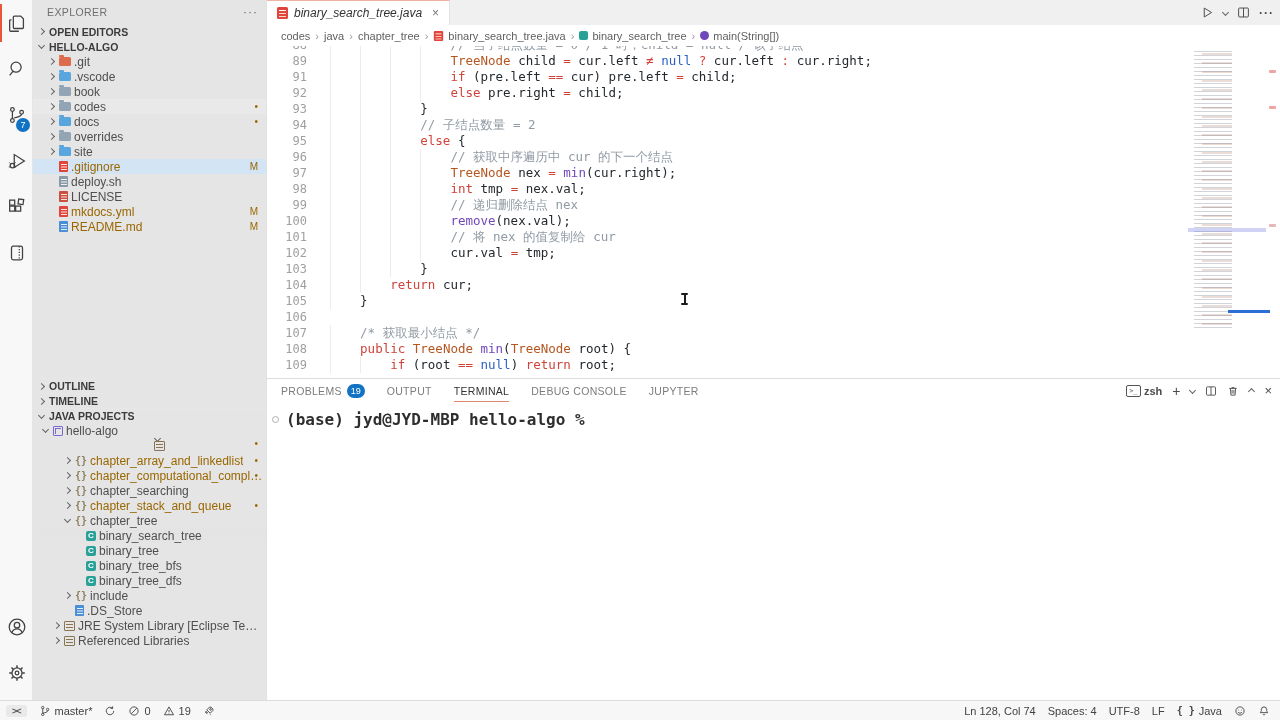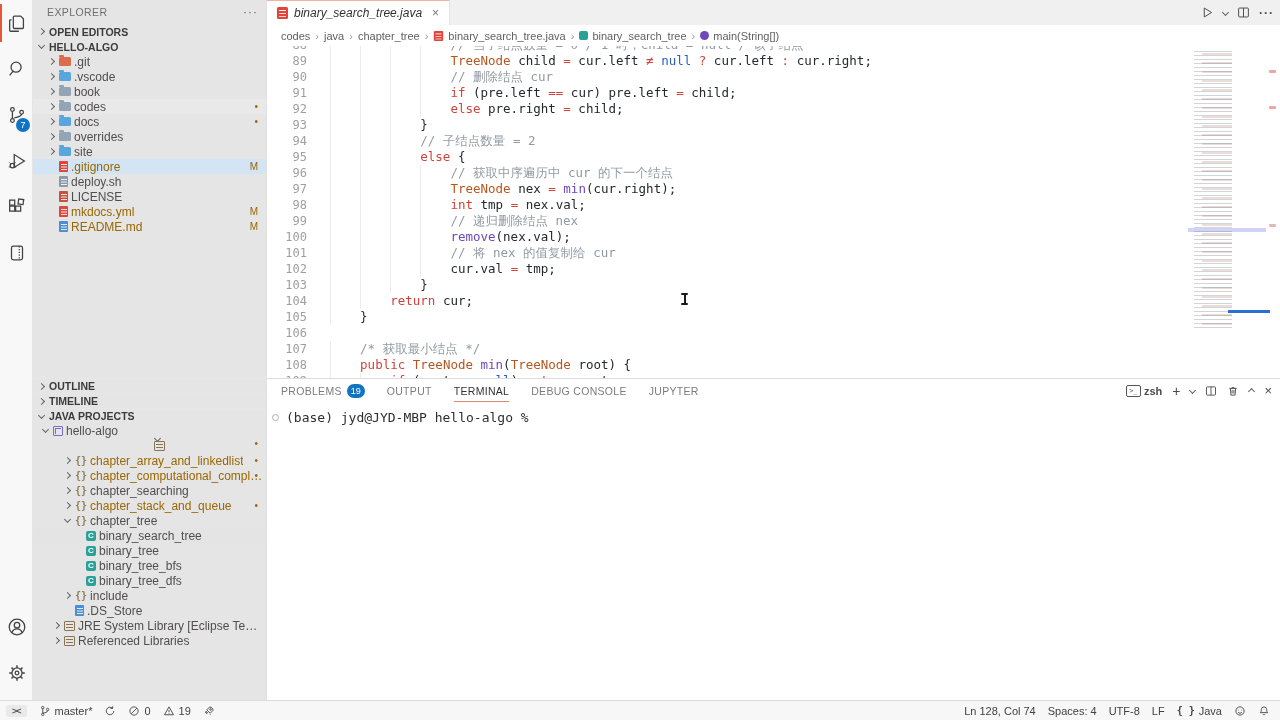--- a/index.html
+++ b/index.html
@@ -81,21 +81,21 @@
   
   .panel { position:absolute; left:0; right:0; top:378px; bottom:20px; background:#fff; border-top:1px solid #dcdcdc; }
   .panel-header { height:23px; display:flex; align-items:center; padding-left:14px; }
   .ptab { display:flex; align-items:center; gap:5px; font-size:10.5px; letter-spacing:.3px; color:#7c7c7c; margin-right:22px; height:23px; cursor:pointer; position:relative; }
   .ptab.active { color:#333; }
   .ptab.active::after { content:""; position:absolute; left:0; right:0; bottom:0; height:1.5px; background:#dd8872; }
   .ptab .pbadge { background:#1273c4; color:#fff; border-radius:9px; min-width:16px; height:14px; font-size:9px; line-height:14px; text-align:center; padding:0 4px; letter-spacing:0; }
   .panel-actions { position:absolute; right:8px; top:0; height:23px; display:flex; align-items:center; gap:10px; color:#4b4b4b; font-size:11px; }
   .panel-actions .icn { cursor:pointer; display:flex; align-items:center; gap:3px; }
   .term-ico { width:15px; height:12px; border:1px solid #555; border-radius:2px; font-size:7px; line-height:10px; text-align:center; font-family:"DejaVu Sans Mono", monospace; color:#555; }
-  .terminal-body { padding:8px 0 0 5px; font-family:"DejaVu Sans Mono", monospace; font-size:13px; color:#2e2e2e; display:flex; align-items:center; gap:7px; }
+  .terminal-body { padding:8px 0 0 5px; font-family:"DejaVu Sans Mono", monospace; font-size:16px; color:#2e2e2e; display:flex; align-items:center; gap:7px;font-weight:bold; }
   .term-dot { width:7px; height:7px; border:1px solid #b0b0b0; border-radius:50%; flex:none; }
 
   
   .statusbar { position:absolute; left:0; right:0; bottom:0; height:20px; background:#f7f7f7; border-top:1px solid #dcdcdc; display:flex; align-items:center; font-size:11px; color:#424242; padding:0 10px 0 6px; }
   .sb-left, .sb-right { display:flex; align-items:center; gap:12px; }
   .sb-right { margin-left:auto; }
   .st-item { display:flex; align-items:center; gap:4px; cursor:pointer; }
   .st-item svg { width:12px; height:12px; stroke:#424242; fill:none; stroke-width:1.2; }
   .remote-chip { background:#e9e9e9; border-radius:3px; padding:1px 6px; font-size:9px; font-weight:700; letter-spacing:-1px; color:#555; }
 
@@ -398,21 +398,20 @@
         <span class="bc">
           <span class="bc-method"></span>
           <span>main(String[])</span>
         </span>
       </div>
 
     <div class="editor">
       <div class="code-lines" id="code-lines">
           <div class="cl"><span class="num">88</span><span class="gut"></span><span class="ind" style="width: 16ch;"></span><span class="s-c">// 当子结点数量 = 0 / 1 时，child = null / 该子结点</span></div>
           <div class="cl"><span class="num">89</span><span class="gut"></span><span class="ind" style="width: 16ch;"></span><span class="s-t">TreeNode</span><span class="s-p"> child </span><span class="s-o">=</span><span class="s-p"> cur.left </span><span class="s-o">≠</span><span class="s-p"> </span><span class="s-n">null</span><span class="s-o"> ? </span><span class="s-p">cur.left </span><span class="s-o">: </span><span class="s-p">cur.right;</span></div>
-          <div class="cl"><span class="num">90</span><span class="gut"></span><span class="ind" style="width: 16ch;"></span><span class="s-c">// 删除结点 cur</span></div>
           <div class="cl"><span class="num">91</span><span class="gut"></span><span class="ind" style="width: 16ch;"></span><span class="s-k">if</span><span class="s-p"> (pre.left </span><span class="s-o">==</span><span class="s-p"> cur) pre.left </span><span class="s-o">=</span><span class="s-p"> child;</span></div>
           <div class="cl"><span class="num">92</span><span class="gut"></span><span class="ind" style="width: 16ch;"></span><span class="s-k">else</span><span class="s-p"> pre.right </span><span class="s-o">=</span><span class="s-p"> child;</span></div>
           <div class="cl"><span class="num">93</span><span class="gut"></span><span class="ind" style="width: 12ch;"></span><span class="s-p">}</span></div>
           <div class="cl"><span class="num">94</span><span class="gut"></span><span class="ind" style="width: 12ch;"></span><span class="s-c">// 子结点数量 = 2</span></div>
           <div class="cl"><span class="num">95</span><span class="gut"></span><span class="ind" style="width: 12ch;"></span><span class="s-k">else</span><span class="s-p"> {</span></div>
           <div class="cl"><span class="num">96</span><span class="gut"></span><span class="ind" style="width: 16ch;"></span><span class="s-c">// 获取中序遍历中 cur 的下一个结点</span></div>
           <div class="cl"><span class="num">97</span><span class="gut"></span><span class="ind" style="width: 16ch;"></span><span class="s-t">TreeNode</span><span class="s-p"> nex </span><span class="s-o">=</span><span class="s-p"> </span><span class="s-f">min</span><span class="s-p">(cur.right);</span></div>
           <div class="cl"><span class="num">98</span><span class="gut"></span><span class="ind" style="width: 16ch;"></span><span class="s-k">int</span><span class="s-p"> tmp </span><span class="s-o">=</span><span class="s-p"> nex.val;</span></div>
           <div class="cl"><span class="num">99</span><span class="gut"></span><span class="ind" style="width: 16ch;"></span><span class="s-c">// 递归删除结点 nex</span></div>
           <div class="cl"><span class="num">100</span><span class="gut"></span><span class="ind" style="width: 16ch;"></span><span class="s-f">remove</span><span class="s-p">(nex.val);</span></div>

